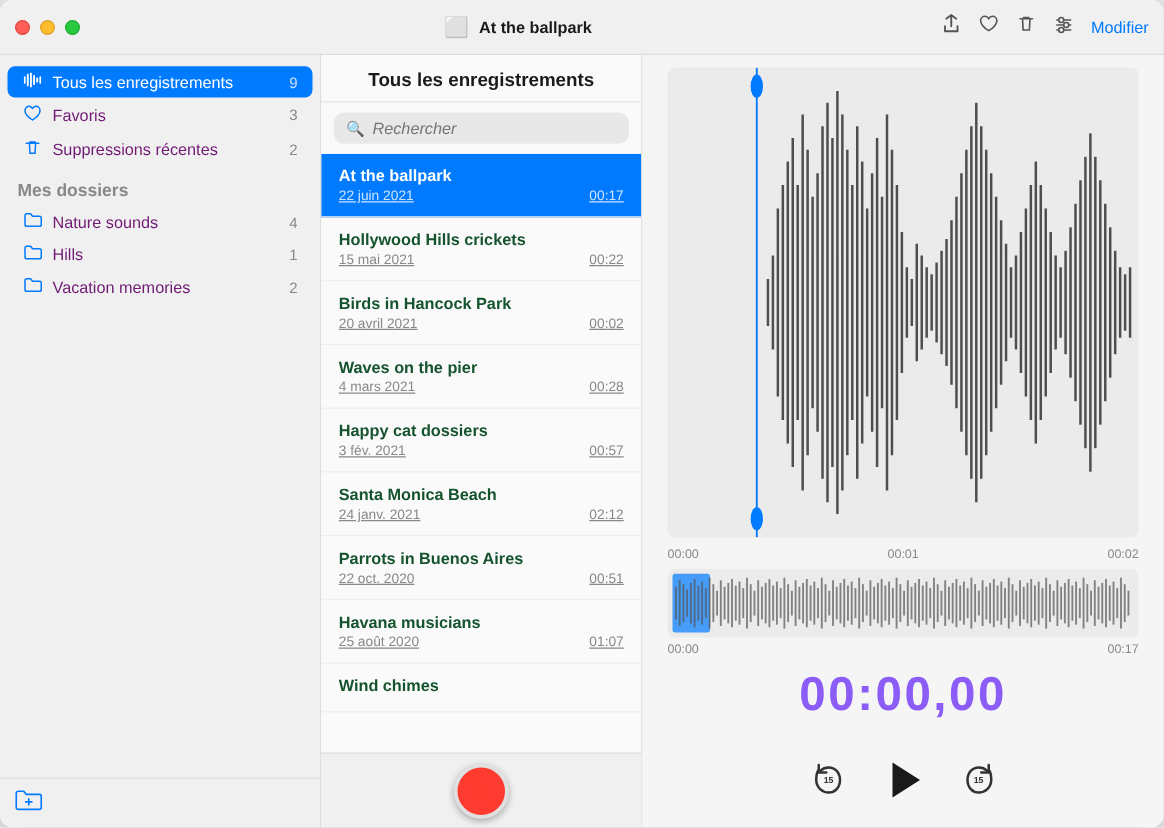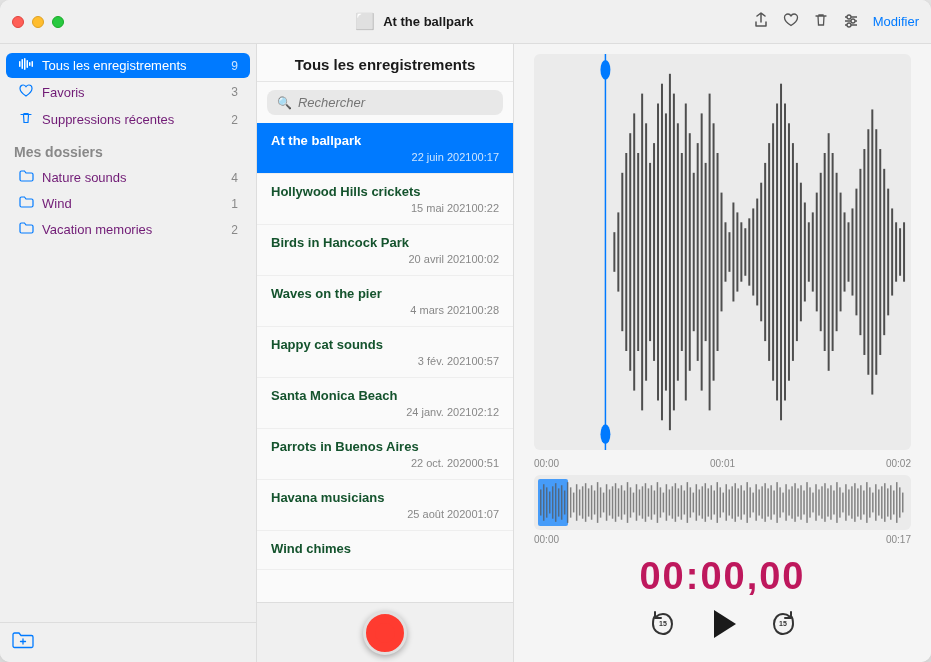--- a/index.html
+++ b/index.html
@@ -224,23 +224,24 @@
       font-size: 13px;
       font-weight: 600;
       color: #14532d;
       margin-bottom: 3px;
     }
 
     .recording-item.active .recording-item-title { color: white; }
 
     .recording-item-meta {
       display: flex;
-      justify-content: flex-end;
+      justify-content: space-between;
       font-size: 11px;
       color: #888;
+      text-decoration: underline;
     }
 
     .recording-item.active .recording-item-meta { color: rgba(255,255,255,0.8); }
 
     .list-footer {
       height: 60px;
       border-top: 1px solid #ddd;
       background: #f0f0f0;
       display: flex;
       align-items: center;
@@ -318,23 +319,23 @@
       justify-content: space-between;
       font-size: 10px;
       color: #888;
       margin-bottom: 10px;
     }
 
     .time-display {
       text-align: center;
       font-size: 38px;
       font-weight: 700;
-      color: #be185d;
+      color: #8b5cf6;
       letter-spacing: 2px;
-      margin-bottom: 8px;
+      margin-bottom: 28px;
       font-variant-numeric: tabular-nums;
     }
 
     .playback-controls {
       display: flex;
       align-items: center;
       justify-content: center;
       gap: 28px;
       padding-bottom: 10px;
     }
@@ -458,21 +459,21 @@
           </span>
           <span class="sidebar-item-label">Nature sounds</span>
           <span class="sidebar-item-count">4</span>
         </div>
         <div class="sidebar-item">
           <span class="sidebar-item-icon">
             <svg width="15" height="12" viewBox="0 0 15 12" fill="none">
                 <path d="M1 2.5C1 1.7 1.7 1 2.5 1H5.5L7 3H12.5C13.3 3 14 3.7 14 4.5V9.5C14 10.3 13.3 11 12.5 11H2.5C1.7 11 1 10.3 1 9.5V2.5Z" stroke="#007AFF" stroke-width="1.2" fill="none"></path>
               </svg>
           </span>
-          <span class="sidebar-item-label">Wind</span>
+          <span class="sidebar-item-label">Hills</span>
           <span class="sidebar-item-count">1</span>
         </div>
         <div class="sidebar-item">
           <span class="sidebar-item-icon">
             <svg width="15" height="12" viewBox="0 0 15 12" fill="none">
                 <path d="M1 2.5C1 1.7 1.7 1 2.5 1H5.5L7 3H12.5C13.3 3 14 3.7 14 4.5V9.5C14 10.3 13.3 11 12.5 11H2.5C1.7 11 1 10.3 1 9.5V2.5Z" stroke="#007AFF" stroke-width="1.2" fill="none"></path>
               </svg>
           </span>
           <span class="sidebar-item-label">Vacation memories</span>
           <span class="sidebar-item-count">2</span>
@@ -518,21 +519,21 @@
           </div>
         </div>
         <div class="recording-item">
           <div class="recording-item-title">Waves on the pier</div>
           <div class="recording-item-meta">
             <span>4 mars 2021</span>
             <span>00:28</span>
           </div>
         </div>
         <div class="recording-item">
-          <div class="recording-item-title">Happy cat sounds</div>
+          <div class="recording-item-title">Happy cat dossiers</div>
           <div class="recording-item-meta">
             <span>3 fév. 2021</span>
             <span>00:57</span>
           </div>
         </div>
         <div class="recording-item">
           <div class="recording-item-title">Santa Monica Beach</div>
           <div class="recording-item-meta">
             <span>24 janv. 2021</span>
             <span>02:12</span>

